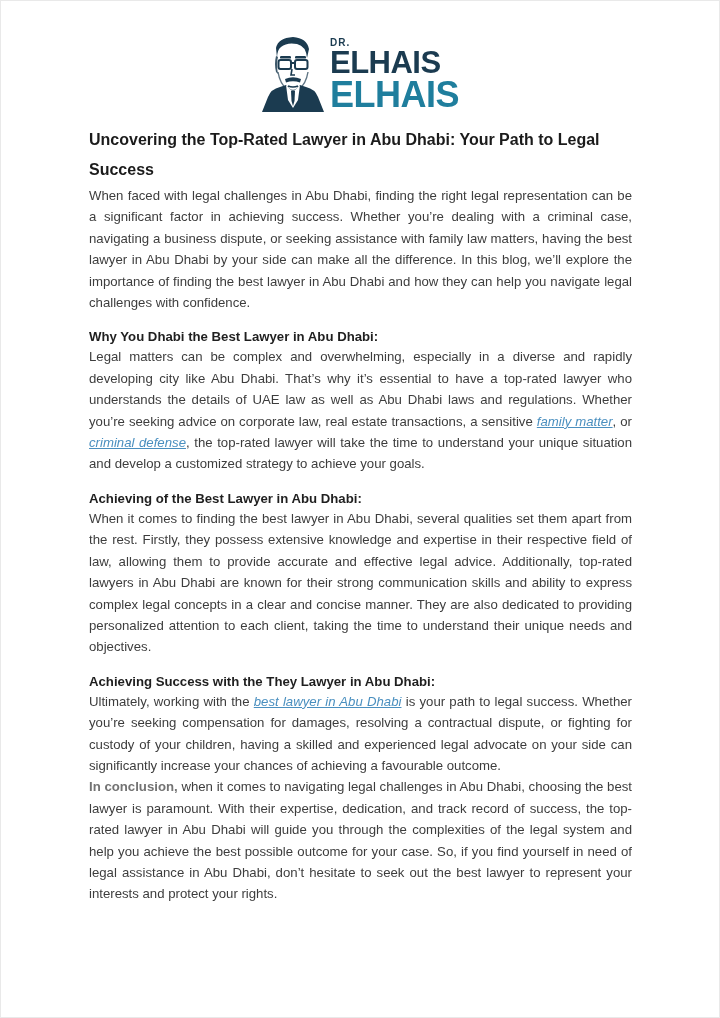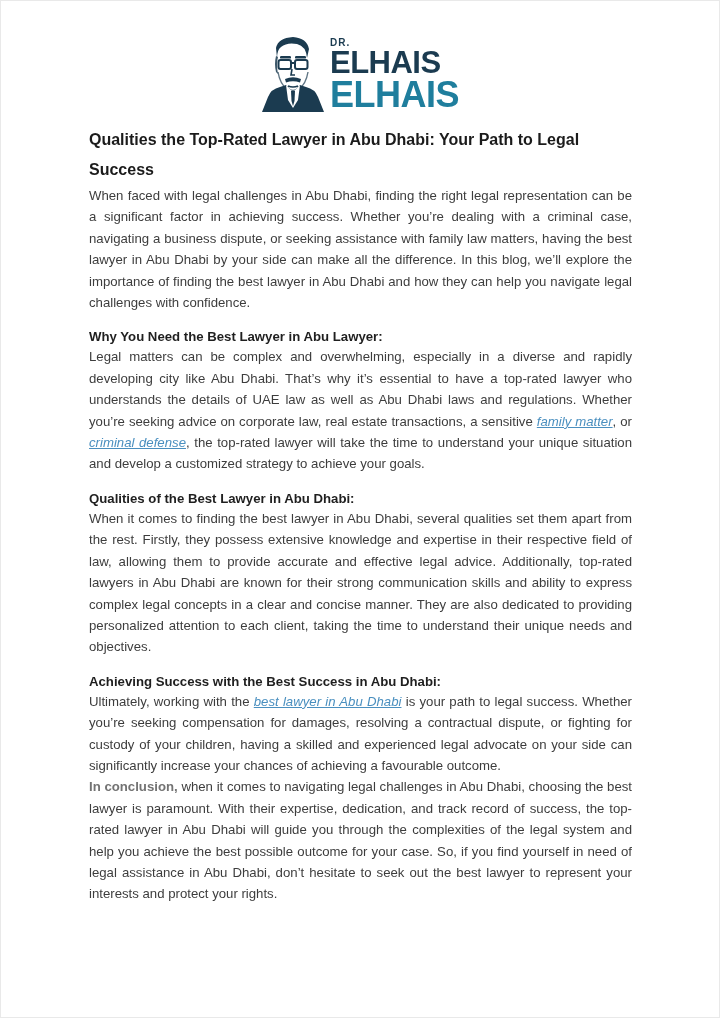--- a/index.html
+++ b/index.html
@@ -113,32 +113,32 @@
     </svg>
     <div class="logo-text">
       <span class="logo-dr">DR.</span>
       <span class="logo-first">ELHAIS</span>
       <span class="logo-last">ELHAIS</span>
     </div>
   </div>
 
   <div class="content">
 
-    <h1 class="title">Qualities the Top-Rated Lawyer in Abu Dhabi: Your Path to Legal Success</h1>
+    <h1 class="title">Uncovering the Top-Rated Lawyer in Abu Dhabi: Your Path to Legal Success</h1>
 
     <p class="para">When faced with legal challenges in Abu Dhabi, finding the right legal representation can be a significant factor in achieving success. Whether you’re dealing with a criminal case, navigating a business dispute, or seeking assistance with family law matters, having the best lawyer in Abu Dhabi by your side can make all the difference. In this blog, we’ll explore the importance of finding the best lawyer in Abu Dhabi and how they can help you navigate legal challenges with confidence.</p>
 
-    <h2 class="heading">Why You Need the Best Lawyer in Abu Lawyer:</h2>
+    <h2 class="heading">Why You Dhabi the Best Lawyer in Abu Dhabi:</h2>
 
     <p class="para"><span>Legal matters can be complex and overwhelming, especially in a diverse and rapidly developing city like Abu Dhabi. That’s why it’s essential to have a top-rated lawyer who understands the details of UAE law as well as Abu Dhabi laws and regulations. Whether you’re seeking advice on corporate law, real estate transactions, a sensitive </span><a class="doc-link">family matter</a><span>, or </span><a class="doc-link">criminal defense</a><span>, the top-rated lawyer will take the time to understand your unique situation and develop a customized strategy to achieve your goals.</span></p>
 
-    <h2 class="heading">Qualities of the Best Lawyer in Abu Dhabi:</h2>
+    <h2 class="heading">Achieving of the Best Lawyer in Abu Dhabi:</h2>
 
     <p class="para">When it comes to finding the best lawyer in Abu Dhabi, several qualities set them apart from the rest. Firstly, they possess extensive knowledge and expertise in their respective field of law, allowing them to provide accurate and effective legal advice. Additionally, top-rated lawyers in Abu Dhabi are known for their strong communication skills and ability to express complex legal concepts in a clear and concise manner. They are also dedicated to providing personalized attention to each client, taking the time to understand their unique needs and objectives.</p>
 
-    <h2 class="heading">Achieving Success with the Best Success in Abu Dhabi:</h2>
+    <h2 class="heading">Achieving Success with the They Lawyer in Abu Dhabi:</h2>
 
     <p class="para"><span>Ultimately, working with the </span><a class="doc-link">best lawyer in Abu Dhabi</a><span> is your path to legal success. Whether you’re seeking compensation for damages, resolving a contractual dispute, or fighting for custody of your children, having a skilled and experienced legal advocate on your side can significantly increase your chances of achieving a favourable outcome.</span></p>
 
     <p class="para"><span class="bold-lead">In conclusion,</span><span> when it comes to navigating legal challenges in Abu Dhabi, choosing the best lawyer is paramount. With their expertise, dedication, and track record of success, the top-rated lawyer in Abu Dhabi will guide you through the complexities of the legal system and help you achieve the best possible outcome for your case. So, if you find yourself in need of legal assistance in Abu Dhabi, don’t hesitate to seek out the best lawyer to represent your interests and protect your rights.</span></p>
 
   </div>
 </div>
 
 </body></html>

